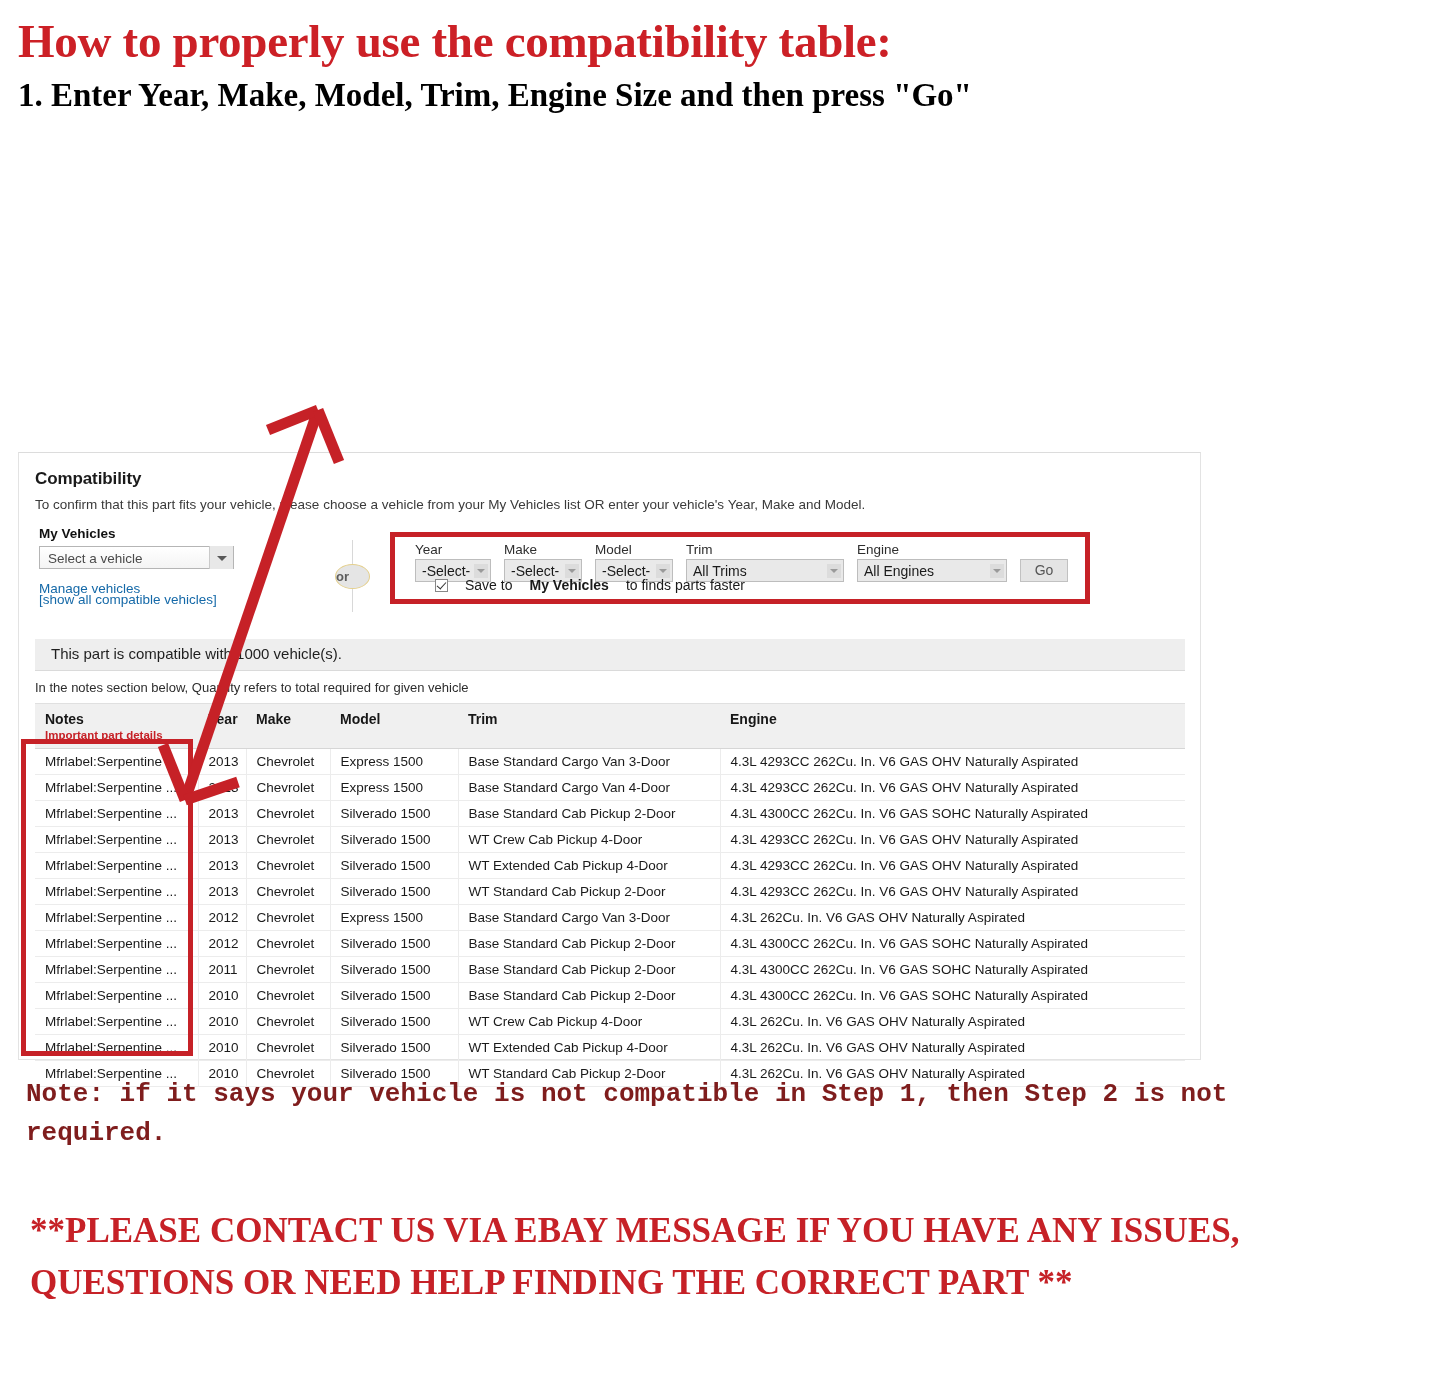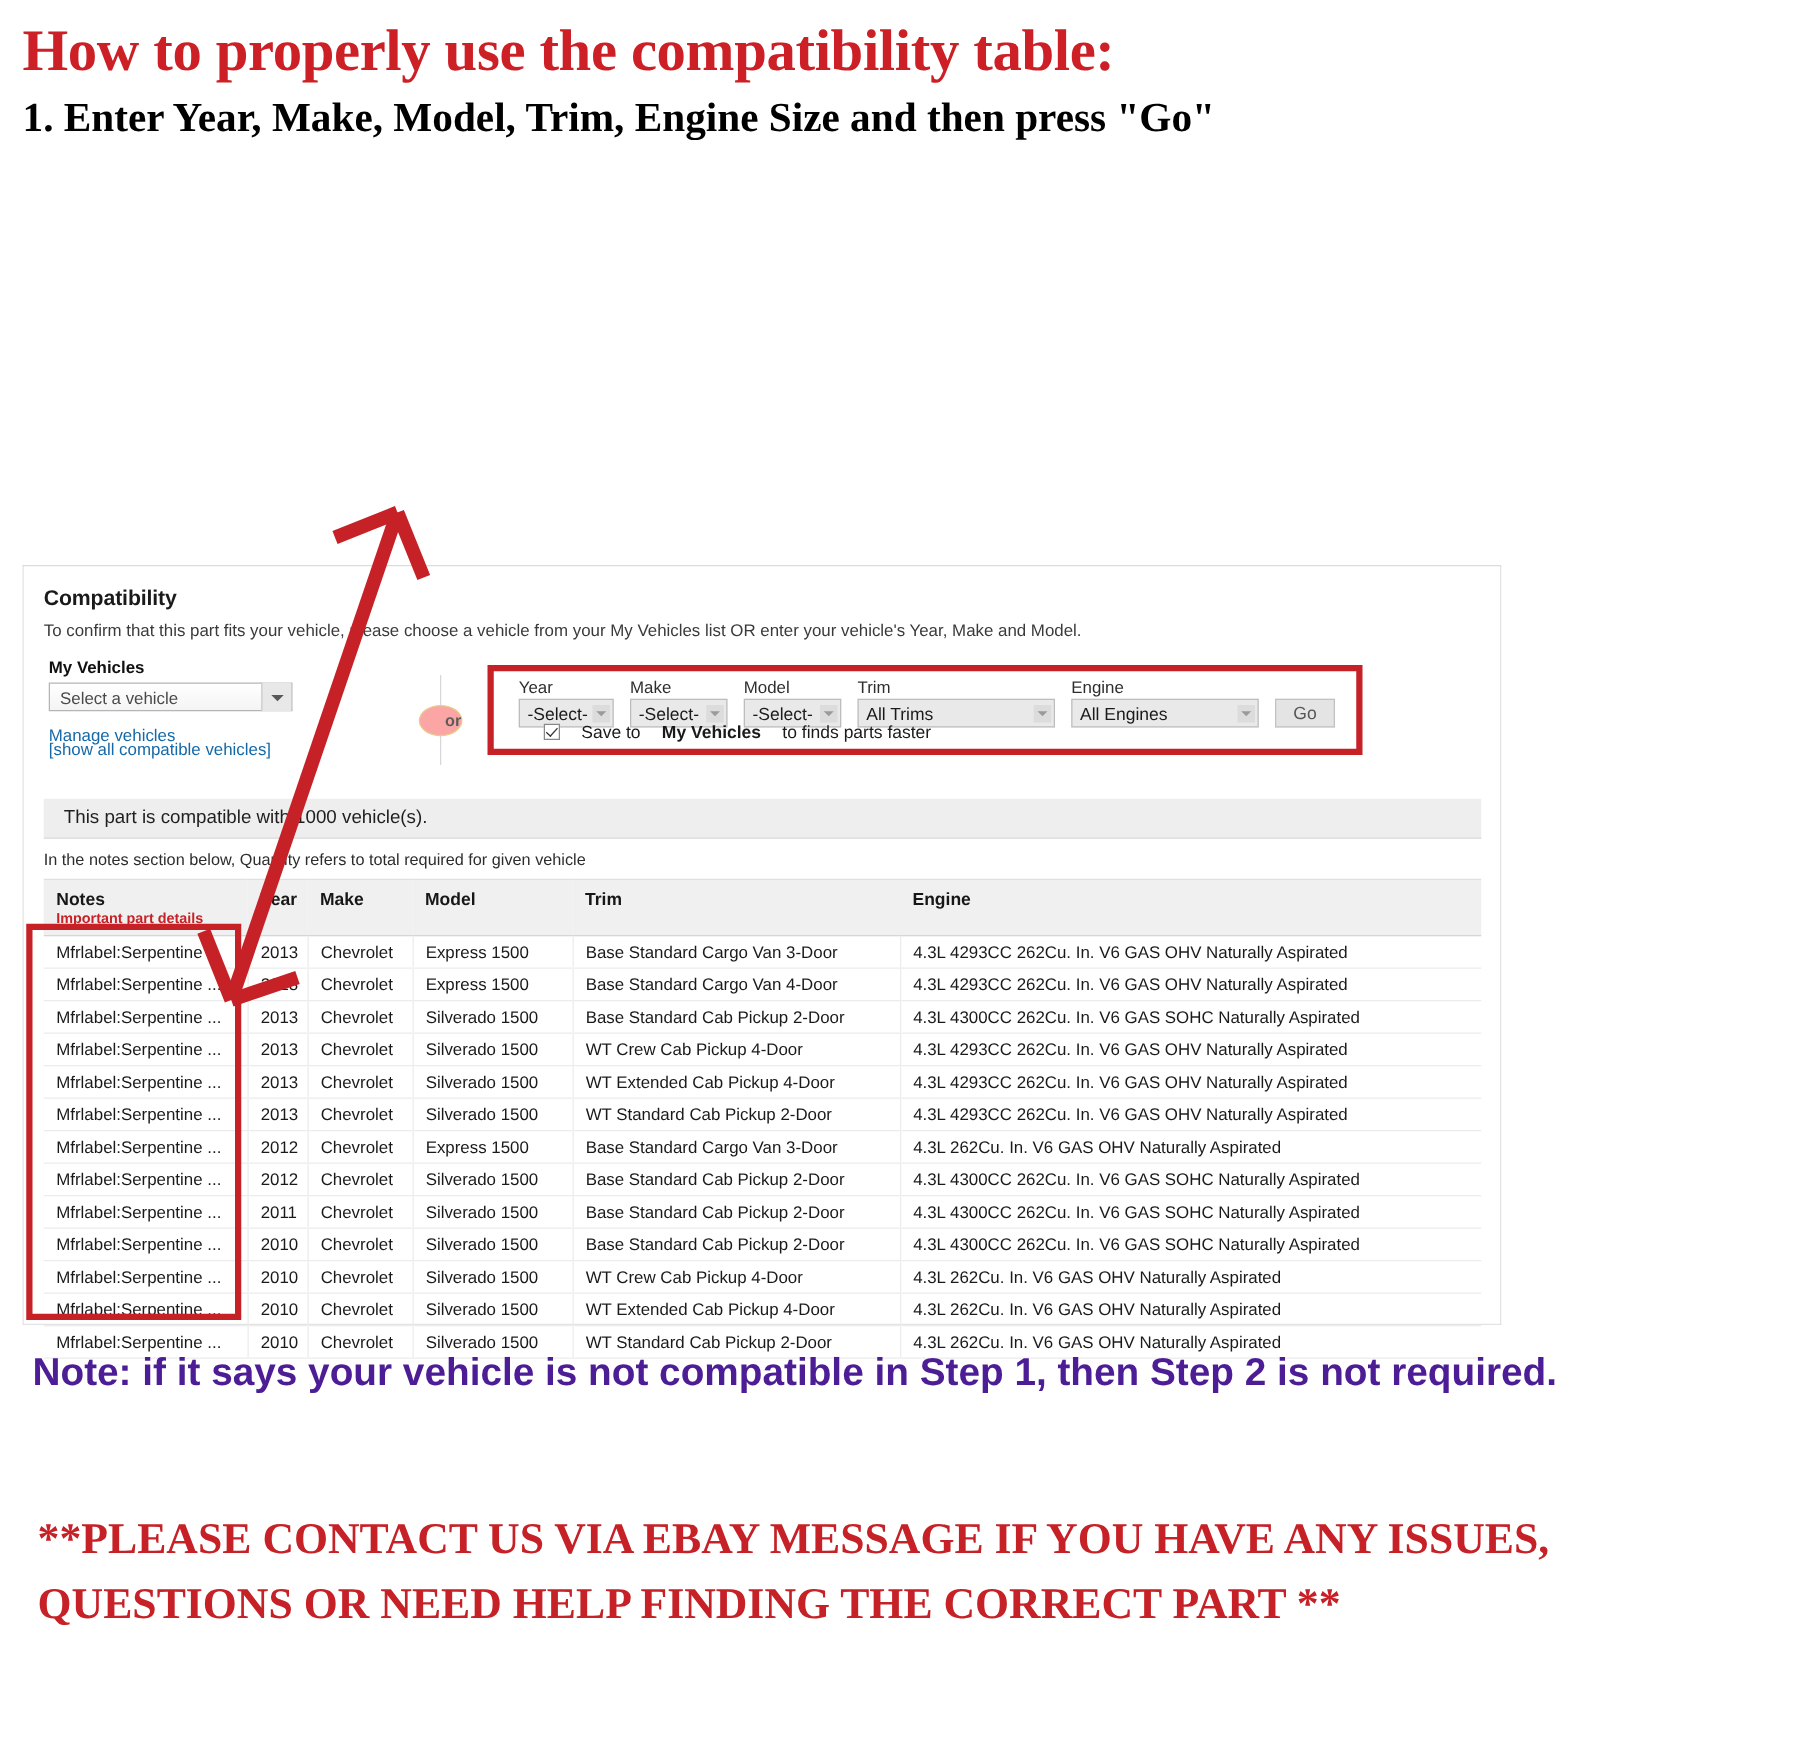--- a/index.html
+++ b/index.html
@@ -160,25 +160,25 @@
     background: #d8d8d8;
   }
   .or-badge {
     position: absolute;
     left: 10px;
     top: 24px;
     width: 35px;
     height: 25px;
     border-radius: 50%;
     border: 1px solid #e4cf8c;
-    background: #fca5a5;
+    background: #e5e5e5;
     color: #5c5c5c;
     font-size: 13px;
     font-weight: bold;
-    text-align: right;
+    text-align: left;
     line-height: 23px;
   }
 
   
   .finder-box {
     position: absolute;
     left: 355px;
     top: 6px;
     width: 700px;
     height: 72px;
@@ -362,25 +362,25 @@
     pointer-events: none;
     z-index: 8;
   }
 
   
   .bottom-note {
     position: absolute;
     left: 26px;
     top: 1075px;
     width: 1340px;
-    font-family: Liberation Sans, sans-serif;
-    font-weight: bold;
-    font-size: 31px;
+    font-family: Liberation Mono, monospace;
+    font-weight: bold;
+    font-size: 26px;
     line-height: 1.5;
-    color: #4c1d95;
+    color: #7f1d1d;
   }
   .bottom-contact {
     position: absolute;
     left: 30px;
     top: 1205px;
     width: 1350px;
     font-family: "Liberation Serif", serif;
     font-weight: bold;
     font-size: 35px;
     line-height: 1.48;

